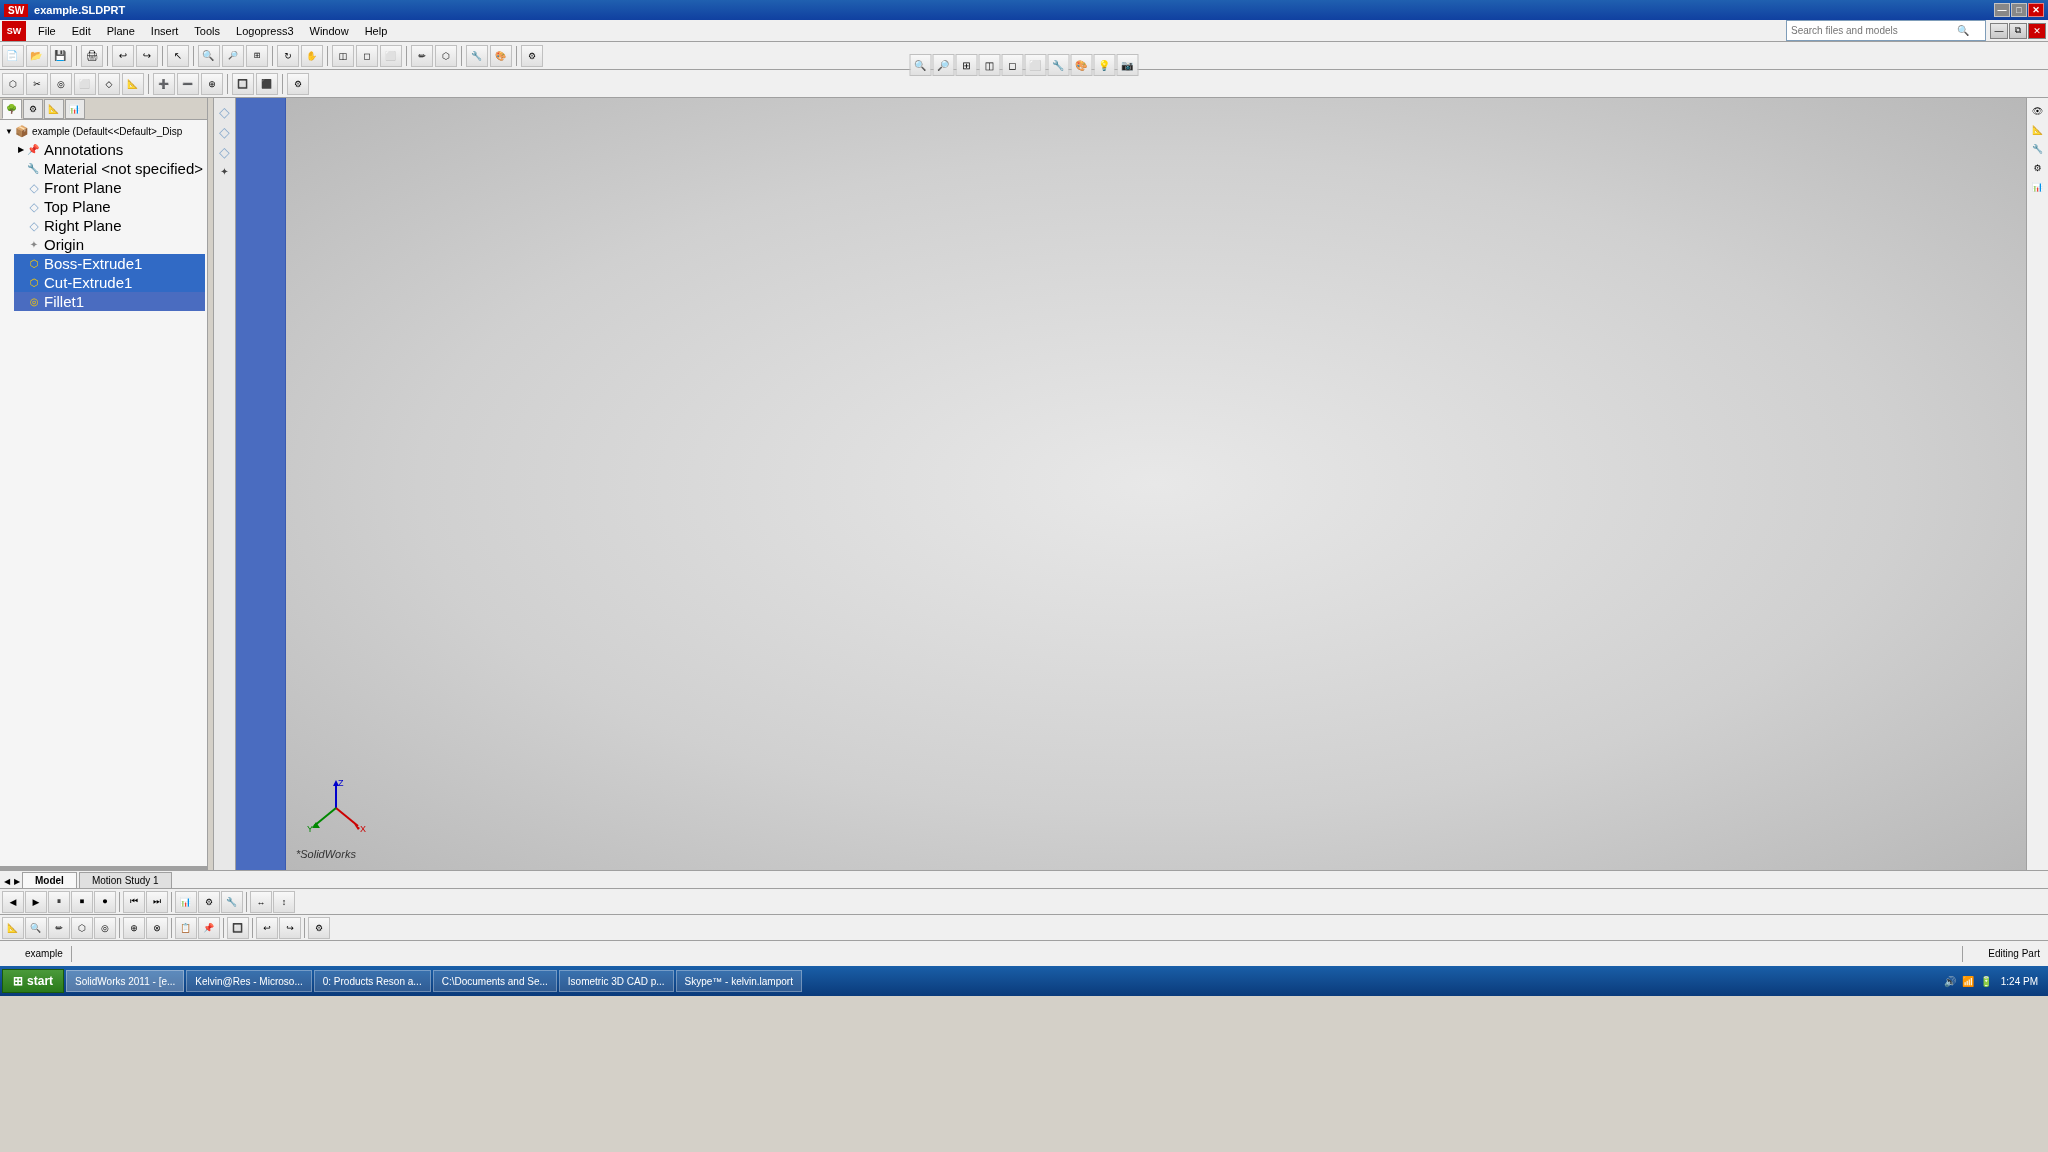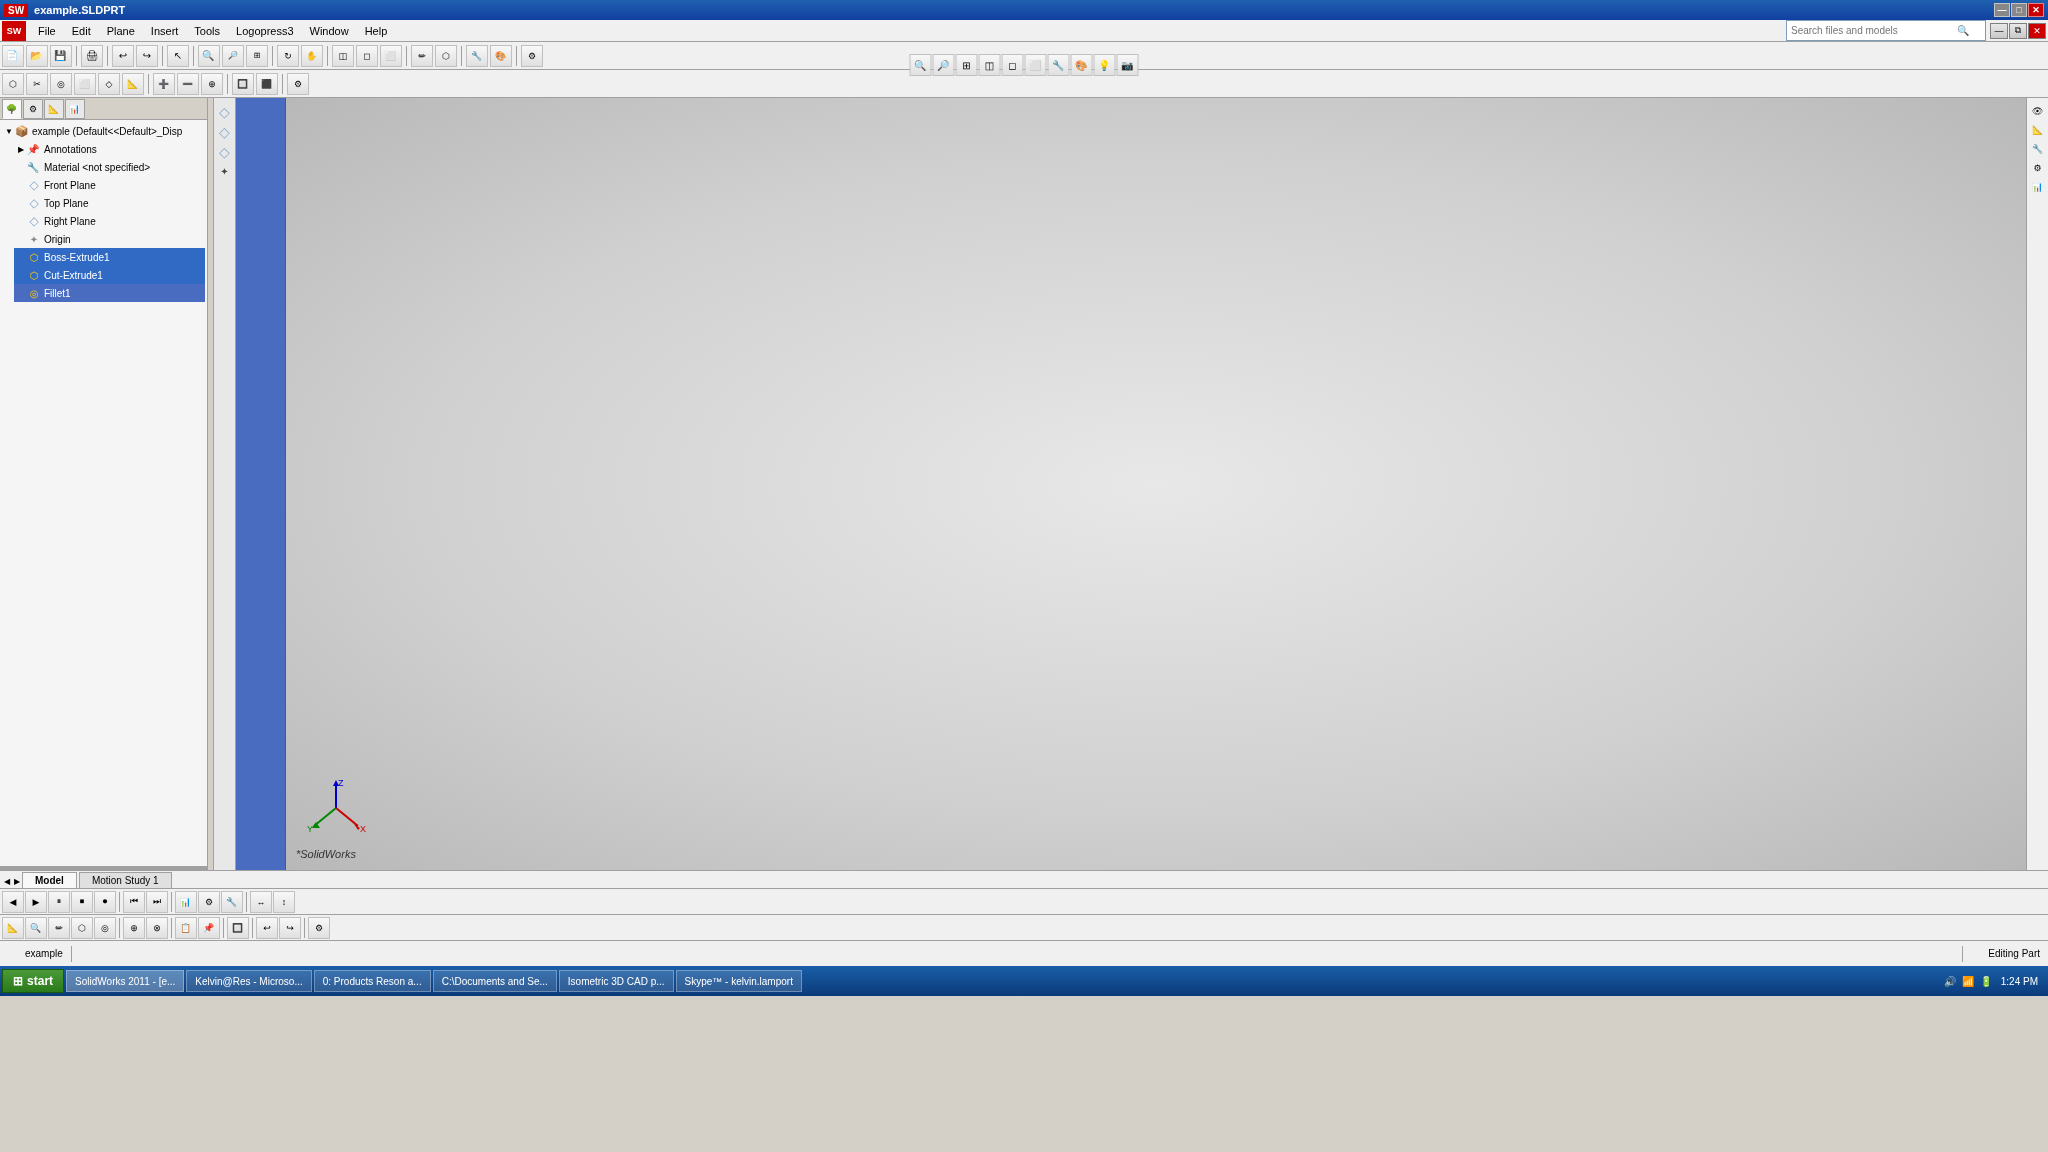--- a/index.html
+++ b/index.html
@@ -78,21 +78,21 @@
       position: relative;
     }
     #featuretree {
       flex: 1;
       overflow: hidden;
       padding: 2px;
     }
     .ft-item { display: flex; align-items: center; padding: 1px 2px; cursor: pointer; font-size: 11px; white-space: nowrap; }
     .ft-expand { width: 10px; height: 10px; display: flex; align-items: center; justify-content: center; font-size: 8px; cursor: pointer; }
     .ft-icon { width: 16px; height: 16px; margin-right: 2px; display: flex; align-items: center; justify-content: center; }
-    .ft-label { font-size: 10px; }
+    .ft-label { font-size: 15px; }
     .ft-indent { margin-left: 12px; }
 
     
     #viewport {
       flex: 1;
       background: linear-gradient(135deg, #e8e8e8 0%, #d8d8d8 50%, #c8c8c8 100%);
       position: relative;
       overflow: hidden;
     }
 

